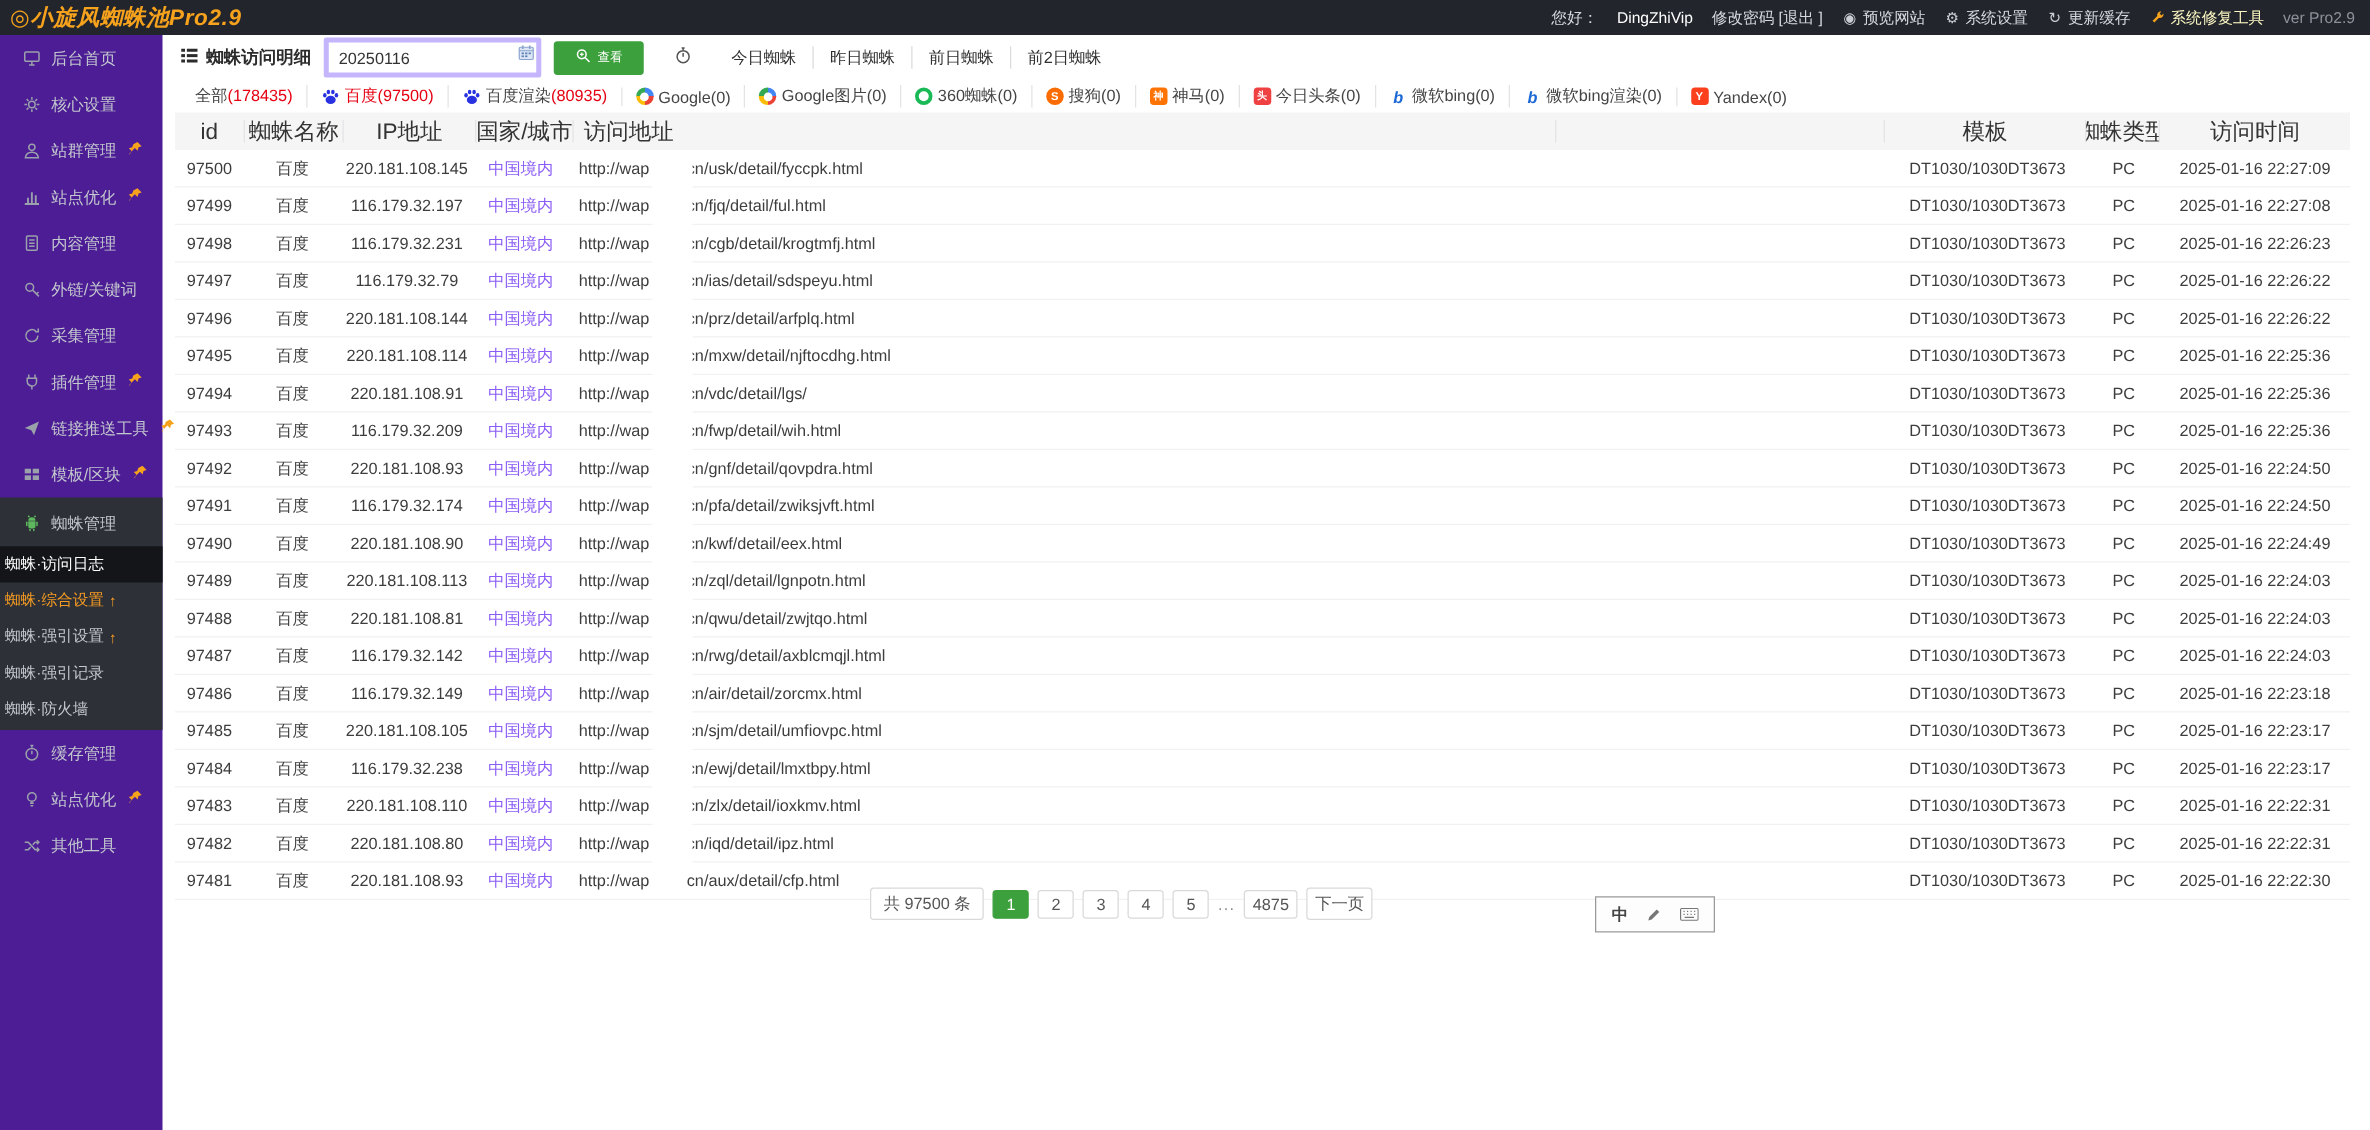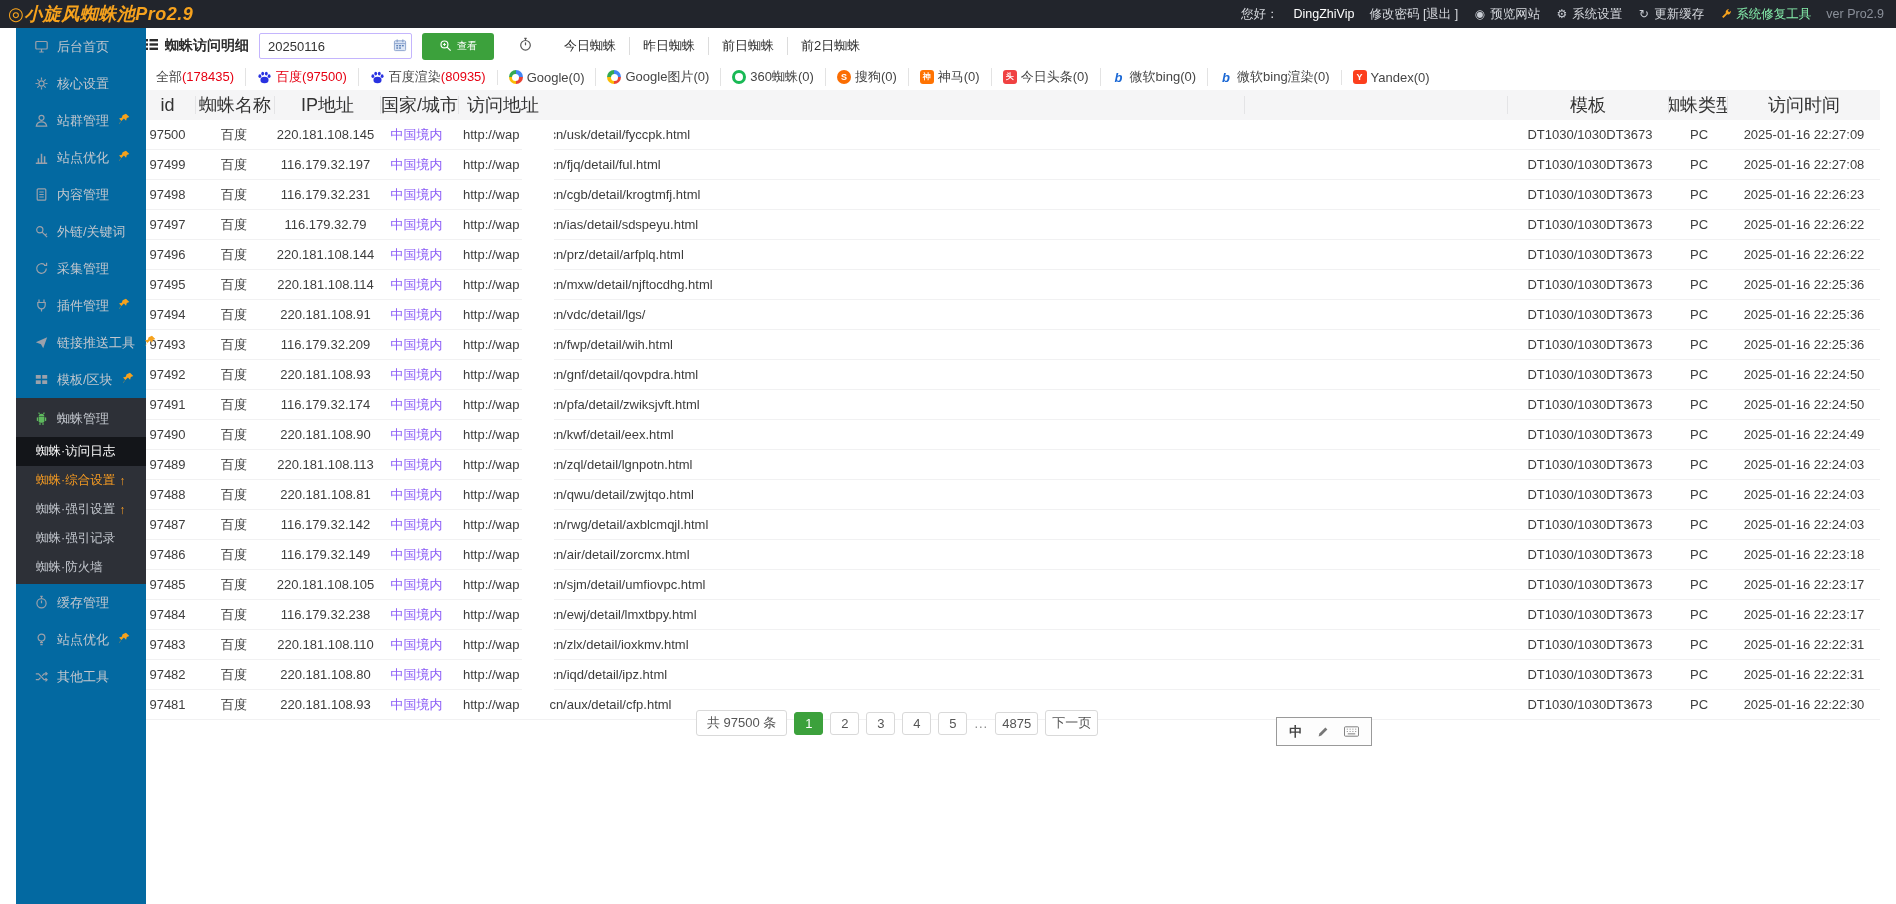--- a/index.html
+++ b/index.html
@@ -6,41 +6,41 @@
   body{width:1896px;height:904px;overflow:hidden;position:relative;background:#fff;
        font-family:"Liberation Sans","DejaVu Sans",sans-serif;-webkit-font-smoothing:antialiased;}
   
   .topbar{position:absolute;top:0;left:0;right:0;height:28px;background:#22252c;color:#c9cdd4;
           display:flex;align-items:center;font-size:12.5px;z-index:30;}
   .logo{color:#f6a21d;font-size:18px;font-weight:bold;font-style:italic;padding-left:8px;letter-spacing:.5px;white-space:nowrap;}
   .topbar-right{margin-left:auto;display:flex;align-items:center;gap:15px;padding-right:12px;white-space:nowrap;}
   .tb-item{display:flex;align-items:center;gap:4px;cursor:pointer;color:#d6d9de;}
   .tb-item.static{cursor:default;}
   .tb-icon{display:inline-flex;width:13px;height:13px;align-items:center;justify-content:center;font-size:12px;color:#c9cdd4;}
-  .tb-repair{color:#86efac;text-align:center;}
+  .tb-repair{color:#fef9c3;text-align:center;}
   .tb-version{color:#8b909a;cursor:default;}
   .tb-user{color:#fff;}
   
-  .sidebar{position:absolute;top:28px;left:16px;bottom:0;width:130px;background:#0369a1;color:#c3c7ce;
+  .sidebar{position:absolute;top:28px;left:0;bottom:0;width:130px;background:#4c1d95;color:#c3c7ce;
            font-size:13px;z-index:20;}
   .side-item{height:37px;display:flex;align-items:center;gap:8px;padding-left:17px;cursor:pointer;white-space:nowrap;}
   .side-icon{width:16px;height:15px;display:inline-flex;align-items:center;justify-content:center;flex:none;}
   .pin-icon{width:12px;height:12px;margin-left:1px;flex:none;}
   .submenu-block{background:#2d3037;padding:2px 0;}
-  .side-sub{height:29px;display:flex;align-items:center;padding-left:20px;font-size:12.5px;cursor:pointer;gap:4px;white-space:nowrap;}
+  .side-sub{height:29px;display:flex;align-items:center;padding-left:4px;font-size:12.5px;cursor:pointer;gap:4px;white-space:nowrap;}
   .side-sub.active{background:#131519;color:#ffffff;}
   .side-sub.orange{color:#f59b22;}
   .side-sub .arrow{color:#f59b22;font-size:12px;}
   
   .main{position:absolute;left:130px;top:28px;right:0;bottom:0;background:#fff;}
   
   .toolbar{position:absolute;left:14px;top:3px;height:30px;display:flex;align-items:center;gap:10px;font-size:13px;color:#333;}
   .tool-title{font-weight:bold;font-size:14px;color:#2b2b2b;display:flex;align-items:center;gap:6px;}
   .date-wrap{position:relative;}
-  .date-input{width:118px;height:24px;border:1px solid #c4b5fd;border-radius:2px;padding:0 25px 0 8px;
+  .date-input{width:118px;height:24px;border:4px solid #c4b5fd;border-radius:2px;padding:0 40px 0 8px;
               font-size:13px;color:#333;font-family:inherit;outline:none;}
   .view-btn{height:27px;background:#3ca13c;color:#fff;border:none;border-radius:3px;padding:0 17px;
             font-size:10px;display:flex;align-items:center;gap:5px;cursor:pointer;font-family:inherit;}
   .cal-icon{position:absolute;right:5px;top:5px;}
   .tabs{display:flex;align-items:center;margin-left:8px;}
   .tab{padding:0 13px;cursor:pointer;color:#2f2f2f;display:flex;align-items:center;gap:6px;}
   .tab + .tab{border-left:1px solid #dcdcdc;}
   
   .filterbar{position:absolute;left:15px;top:36px;height:26px;display:flex;align-items:center;font-size:13px;color:#454545;}
   .filter-item{padding:0 11px;display:flex;align-items:center;gap:4px;cursor:pointer;white-space:nowrap;}

